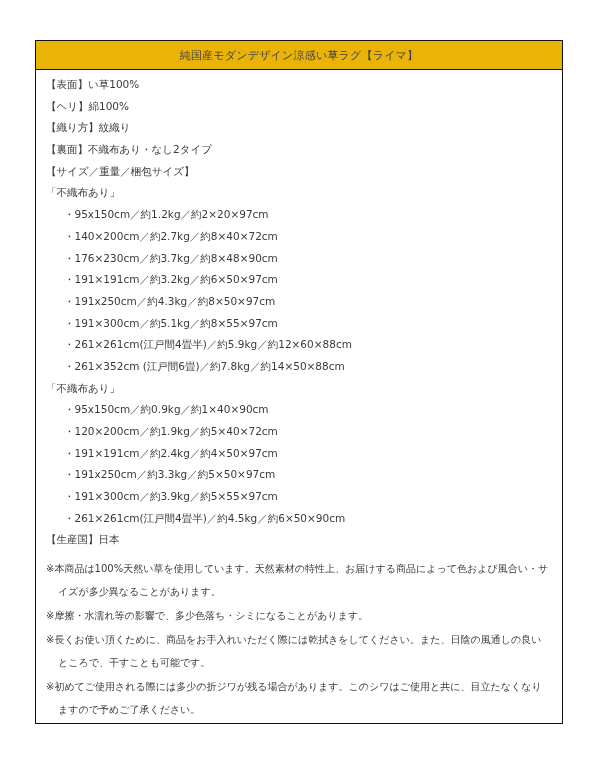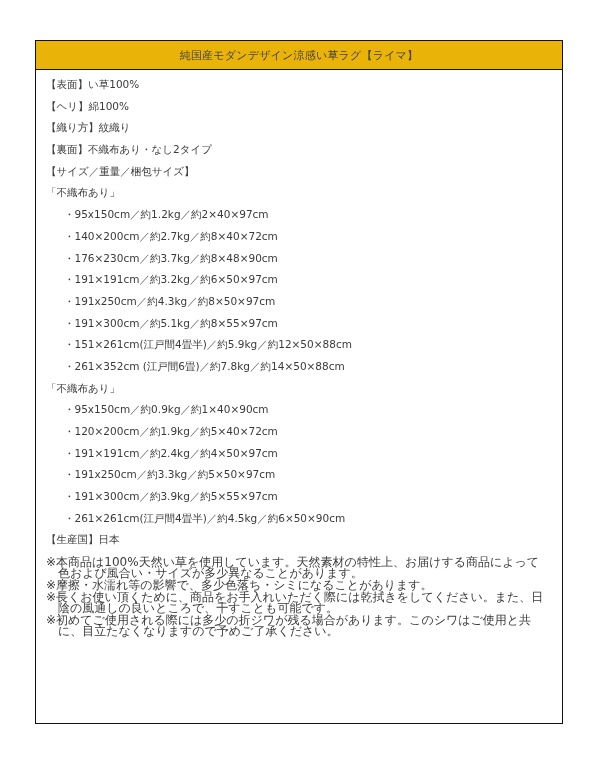--- a/index.html
+++ b/index.html
@@ -10,44 +10,44 @@
   }
   .spec-header {
     height: 28px; background: #eab308; border-bottom: 1.5px solid #111111;
     display: flex; align-items: center; justify-content: center;
     font-size: 11px; color: #444444; letter-spacing: 0.2px;
   }
   .spec-body { padding: 4px 0 0 10px; }
   .line { font-size: 10.5px; height: 21.7px; line-height: 21.7px; white-space: nowrap; color: #3a3a3a; }
   .line.indent { padding-left: 18px; }
   .notes { margin-top: 6px; padding-right: 12px; }
-  .note { font-size: 12px; line-height: 11px; color: #3a3a3a; padding-left: 12px; text-indent: -12px; margin-bottom: 1px; }
+  .note { font-size: 10px; line-height: 23px; color: #3a3a3a; padding-left: 12px; text-indent: -12px; margin-bottom: 1px; }
 </style>
 </head>
 <body>
 
 <div class="spec-box">
   <div class="spec-header">
     <span>純国産モダンデザイン涼感い草ラグ【ライマ】</span>
   </div>
   <div class="spec-body">
     <div class="line">【表面】い草100%</div>
     <div class="line">【ヘリ】綿100%</div>
     <div class="line">【織り方】紋織り</div>
     <div class="line">【裏面】不織布あり・なし2タイプ</div>
     <div class="line">【サイズ／重量／梱包サイズ】</div>
 
     <div class="line">「不織布あり」</div>
-    <div class="line indent">・95x150cm／約1.2kg／約2×40×97cm</div>
+    <div class="line indent">・95x150cm／約1.2kg／約2×20×97cm</div>
     <div class="line indent">・140×200cm／約2.7kg／約8×40×72cm</div>
     <div class="line indent">・176×230cm／約3.7kg／約8×48×90cm</div>
     <div class="line indent">・191×191cm／約3.2kg／約6×50×97cm</div>
     <div class="line indent">・191x250cm／約4.3kg／約8×50×97cm</div>
     <div class="line indent">・191×300cm／約5.1kg／約8×55×97cm</div>
-    <div class="line indent">・151×261cm(江戸間4畳半)／約5.9kg／約12×50×88cm</div>
+    <div class="line indent">・261×261cm(江戸間4畳半)／約5.9kg／約12×60×88cm</div>
     <div class="line indent">・261×352cm (江戸間6畳)／約7.8kg／約14×50×88cm</div>
 
     <div class="line">「不織布あり」</div>
     <div class="line indent">・95x150cm／約0.9kg／約1×40×90cm</div>
     <div class="line indent">・120×200cm／約1.9kg／約5×40×72cm</div>
     <div class="line indent">・191×191cm／約2.4kg／約4×50×97cm</div>
     <div class="line indent">・191x250cm／約3.3kg／約5×50×97cm</div>
     <div class="line indent">・191×300cm／約3.9kg／約5×55×97cm</div>
     <div class="line indent">・261×261cm(江戸間4畳半)／約4.5kg／約6×50×90cm</div>
 

